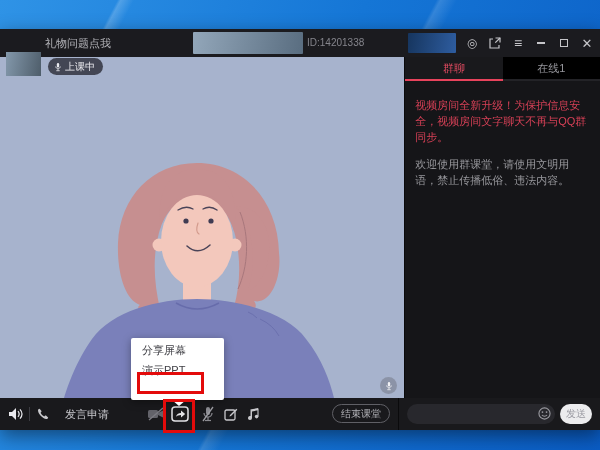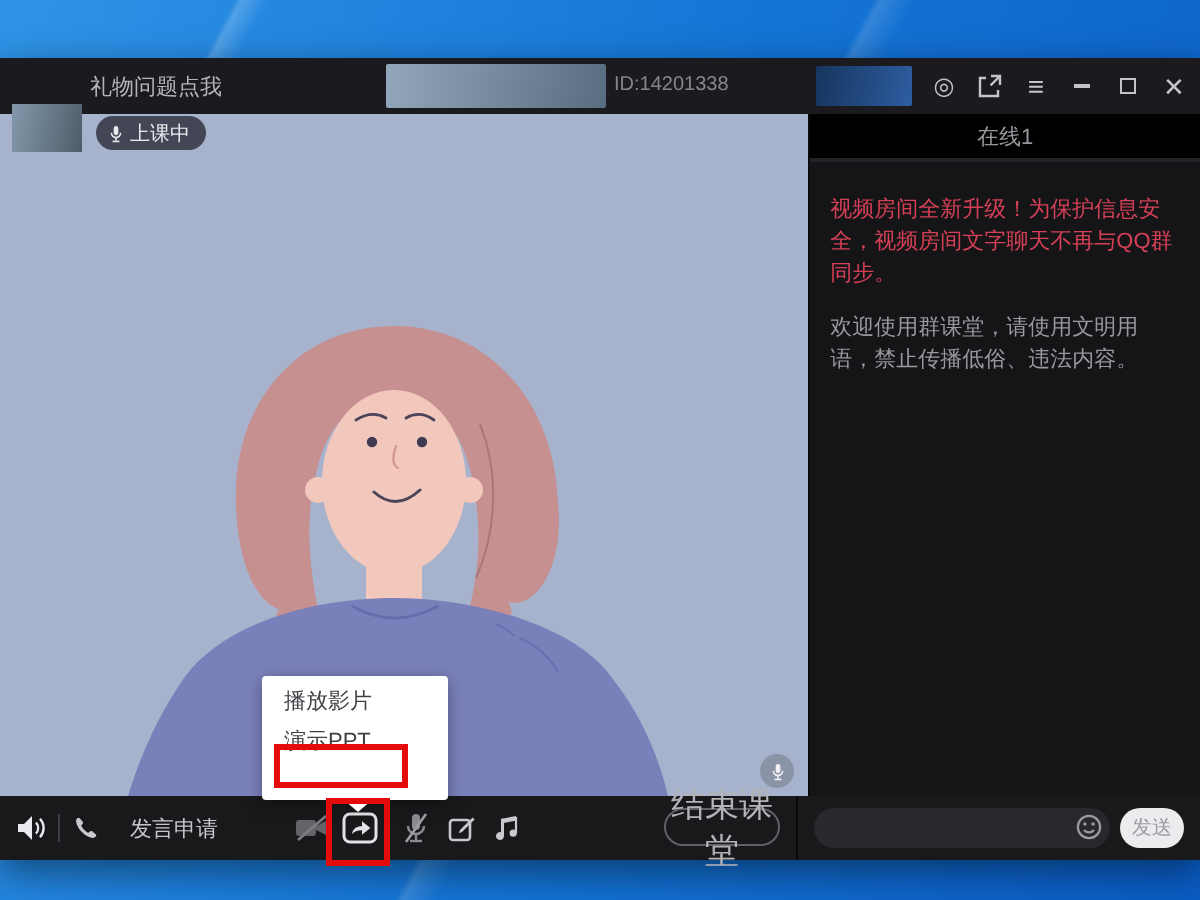--- a/index.html
+++ b/index.html
@@ -58,21 +58,21 @@
   .msg-text { color:#b9b9bf; font-size:11px; }
 
   
   .bottombar { height:32px; display:flex; background:#19191c; }
   .toolbar { position:relative; width:398px; }
   .tool { position:absolute; display:flex; align-items:center; cursor:pointer; }
   .divider { position:absolute; left:29px; top:9px; width:1px; height:14px; background:#3c3c42; }
   .speak-request { position:absolute; left:37px; top:0; height:32px; display:flex; align-items:center; gap:16px;
     color:#c6c6cb; font-size:11px; cursor:pointer; }
   .end-class { position:absolute; left:332px; top:6px; width:58px; height:19px; border:1px solid #606066;
-    border-radius:10px; color:#b2b2b7; font-size:17px; display:flex; align-items:center; justify-content:center;
+    border-radius:10px; color:#b2b2b7; font-size:10px; display:flex; align-items:center; justify-content:center;
     cursor:pointer; background:transparent; }
   .chatbox { position:relative; width:202px; border-left:1px solid #0a0a0c; }
   .chat-input { position:absolute; left:8px; top:6px; width:148px; height:20px; border-radius:10px;
     background:#28282d; border:none; outline:none; color:#dddde2; font-size:11px; padding:0 24px 0 10px; }
   .emoji-btn { position:absolute; left:139px; top:9px; cursor:pointer; display:flex; }
   .send-btn { position:absolute; right:8px; top:6px; width:32px; height:20px; border-radius:10px; border:none;
     background:#ececee; color:#9a9aa2; font-size:10px; display:flex; align-items:center; justify-content:center;
     cursor:pointer; }
 
   
@@ -176,20 +176,21 @@
             <rect x="5" y="1" width="4" height="8" rx="2" fill="#f2f2f5"></rect>
             <path d="M3 7c0 2.2 1.8 4 4 4s4-1.8 4-4" stroke="#f2f2f5" fill="none" stroke-width="1.4"></path>
             <line x1="7" y1="11" x2="7" y2="14" stroke="#f2f2f5" stroke-width="1.4"></line>
             <line x1="4" y1="14.5" x2="10" y2="14.5" stroke="#f2f2f5" stroke-width="1.4"></line>
           </svg>
       </span>
     </div>
 
     <div class="chat-panel">
       <div class="tabs">
+        <div class="tab active">群聊</div>
         <div class="tab inactive">在线1</div>
       </div>
       <div class="panel-body">
         <div class="notice">视频房间全新升级！为保护信息安全，视频房间文字聊天不再与QQ群同步。</div>
         <div class="welcome">欢迎使用群课堂，请使用文明用语，禁止传播低俗、违法内容。</div>
       </div>
     </div>
   </div>
 
   <div class="bottombar">
@@ -254,21 +255,21 @@
             <circle cx="4.8" cy="5.4" r=".95" fill="#9a9aa0"></circle>
             <circle cx="9.2" cy="5.4" r=".95" fill="#9a9aa0"></circle>
             <path d="M4.3 8.6c1.5 1.8 3.9 1.8 5.4 0" stroke="#9a9aa0" fill="none" stroke-width="1.2"></path>
           </svg>
       </span>
       <button class="send-btn">发送</button>
     </div>
   </div>
 
   <div class="context-menu">
-    <div class="menu-item">播放影片</div>
+    <div class="menu-item">分享屏幕</div>
     <div class="menu-item">演示PPT</div>
     <span class="menu-pointer"></span>
   </div>
 
   <div class="anno anno-menu"></div>
   <div class="anno anno-icon"></div>
 
 </div>
 
 </body></html>

